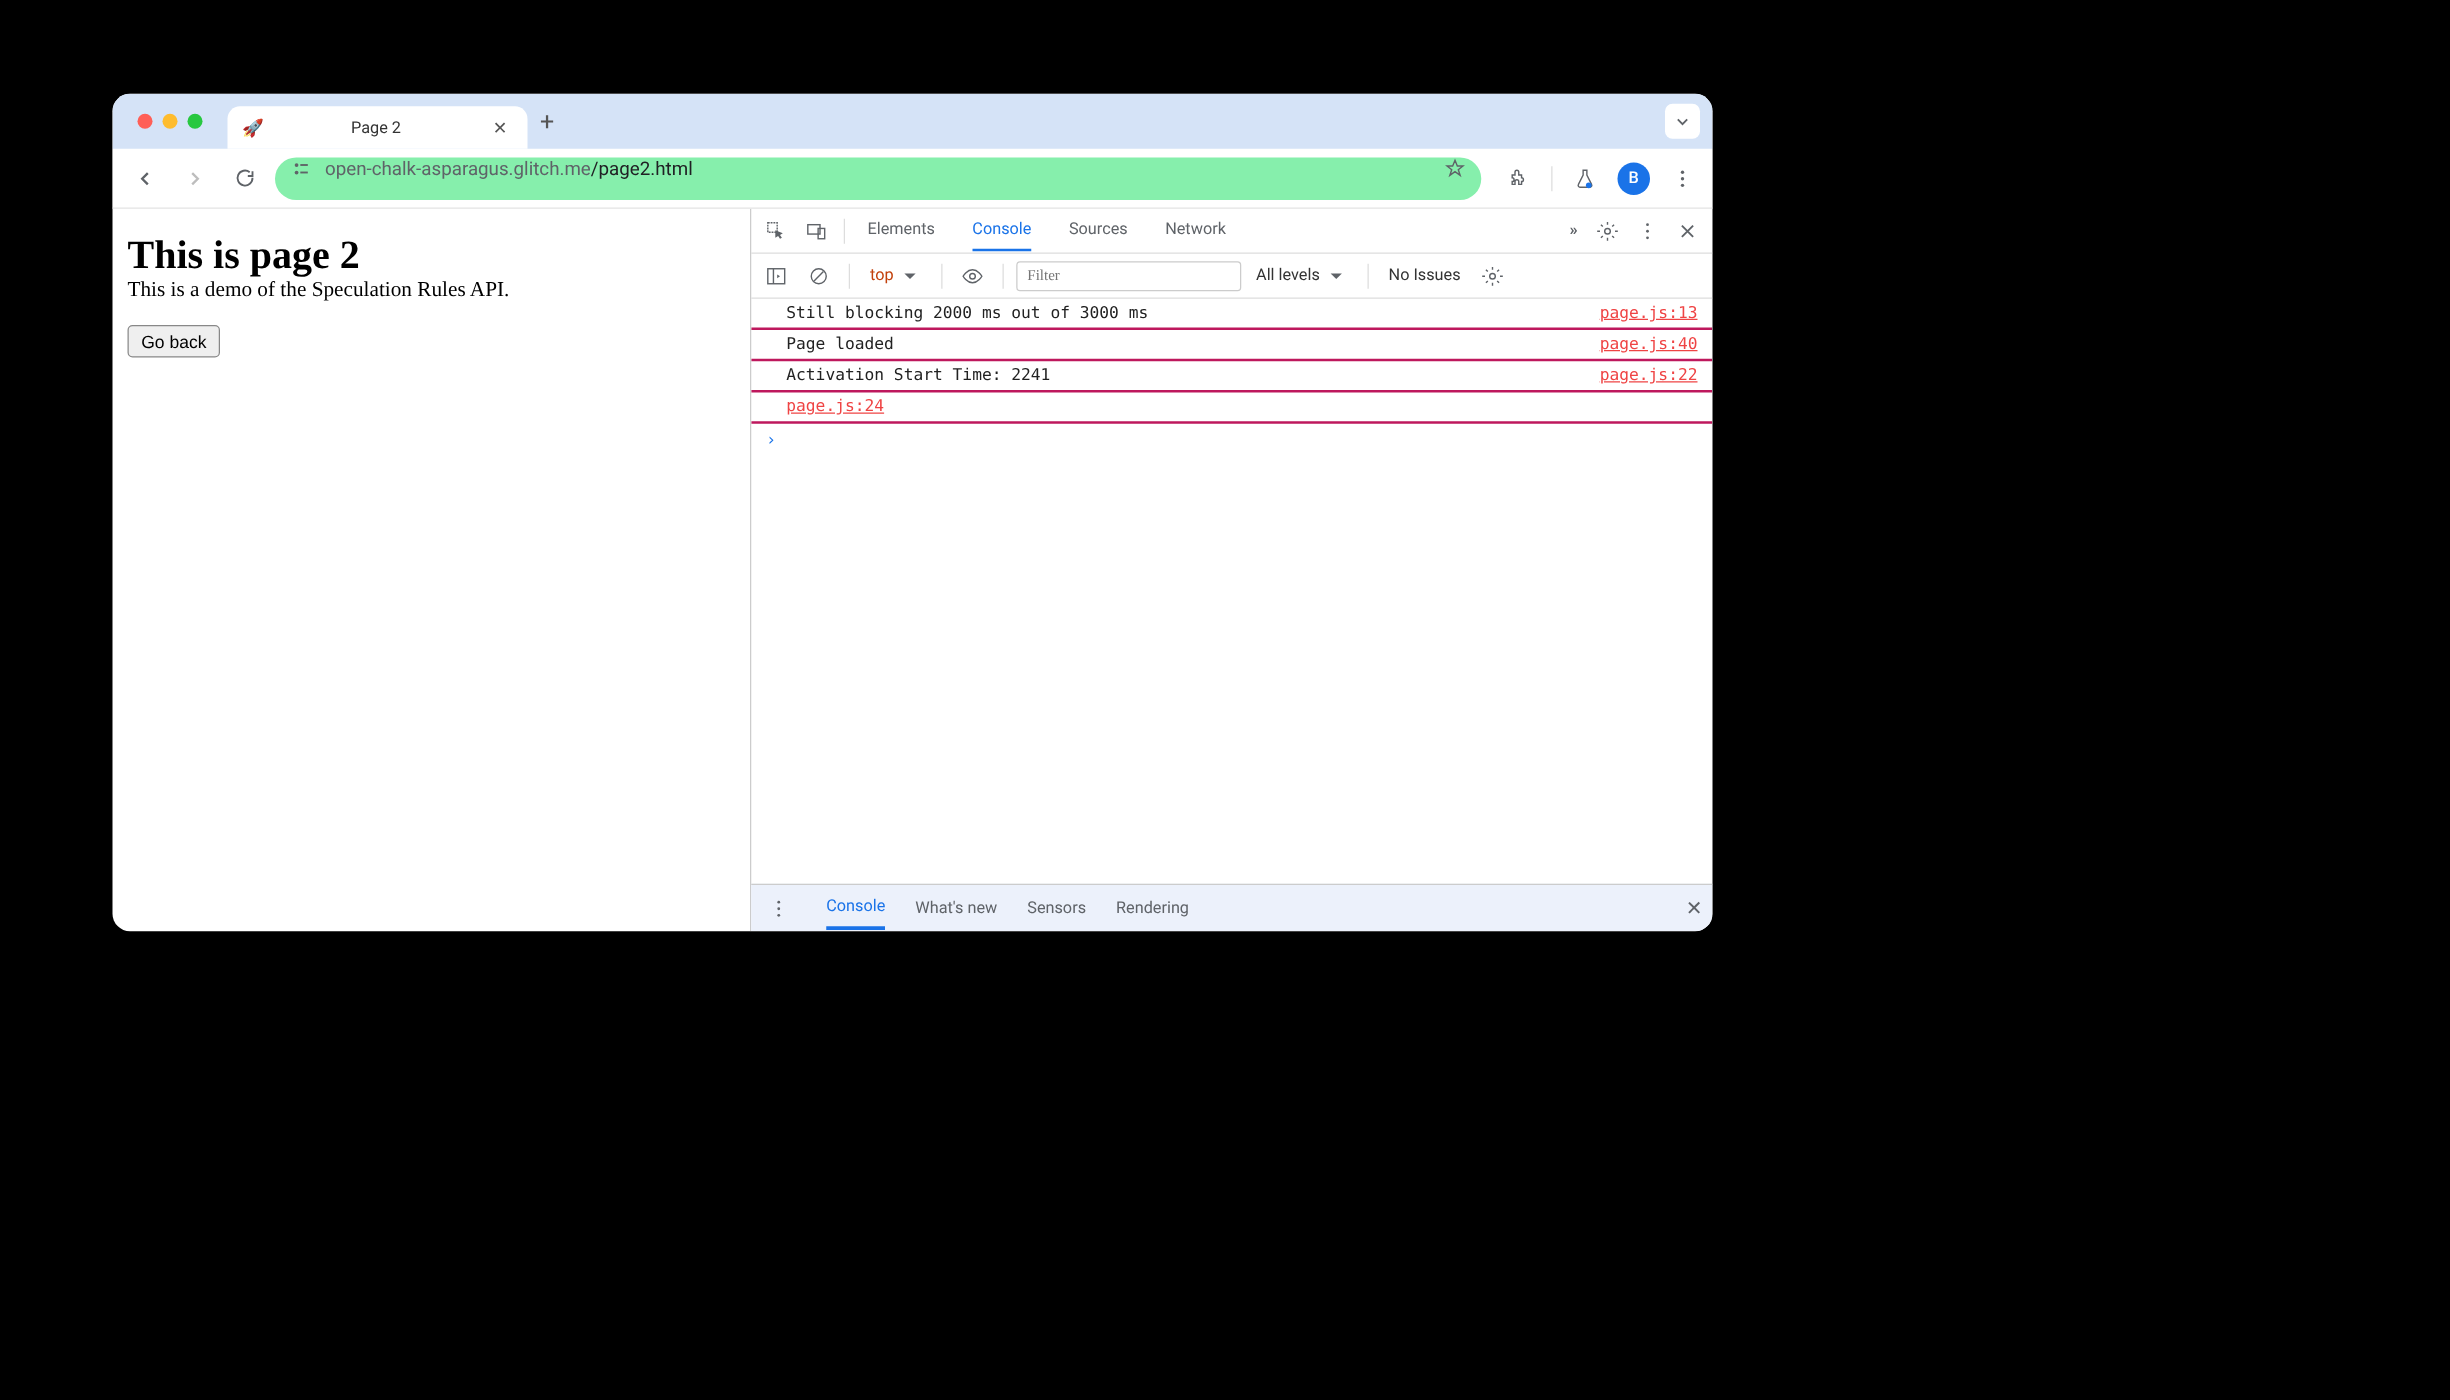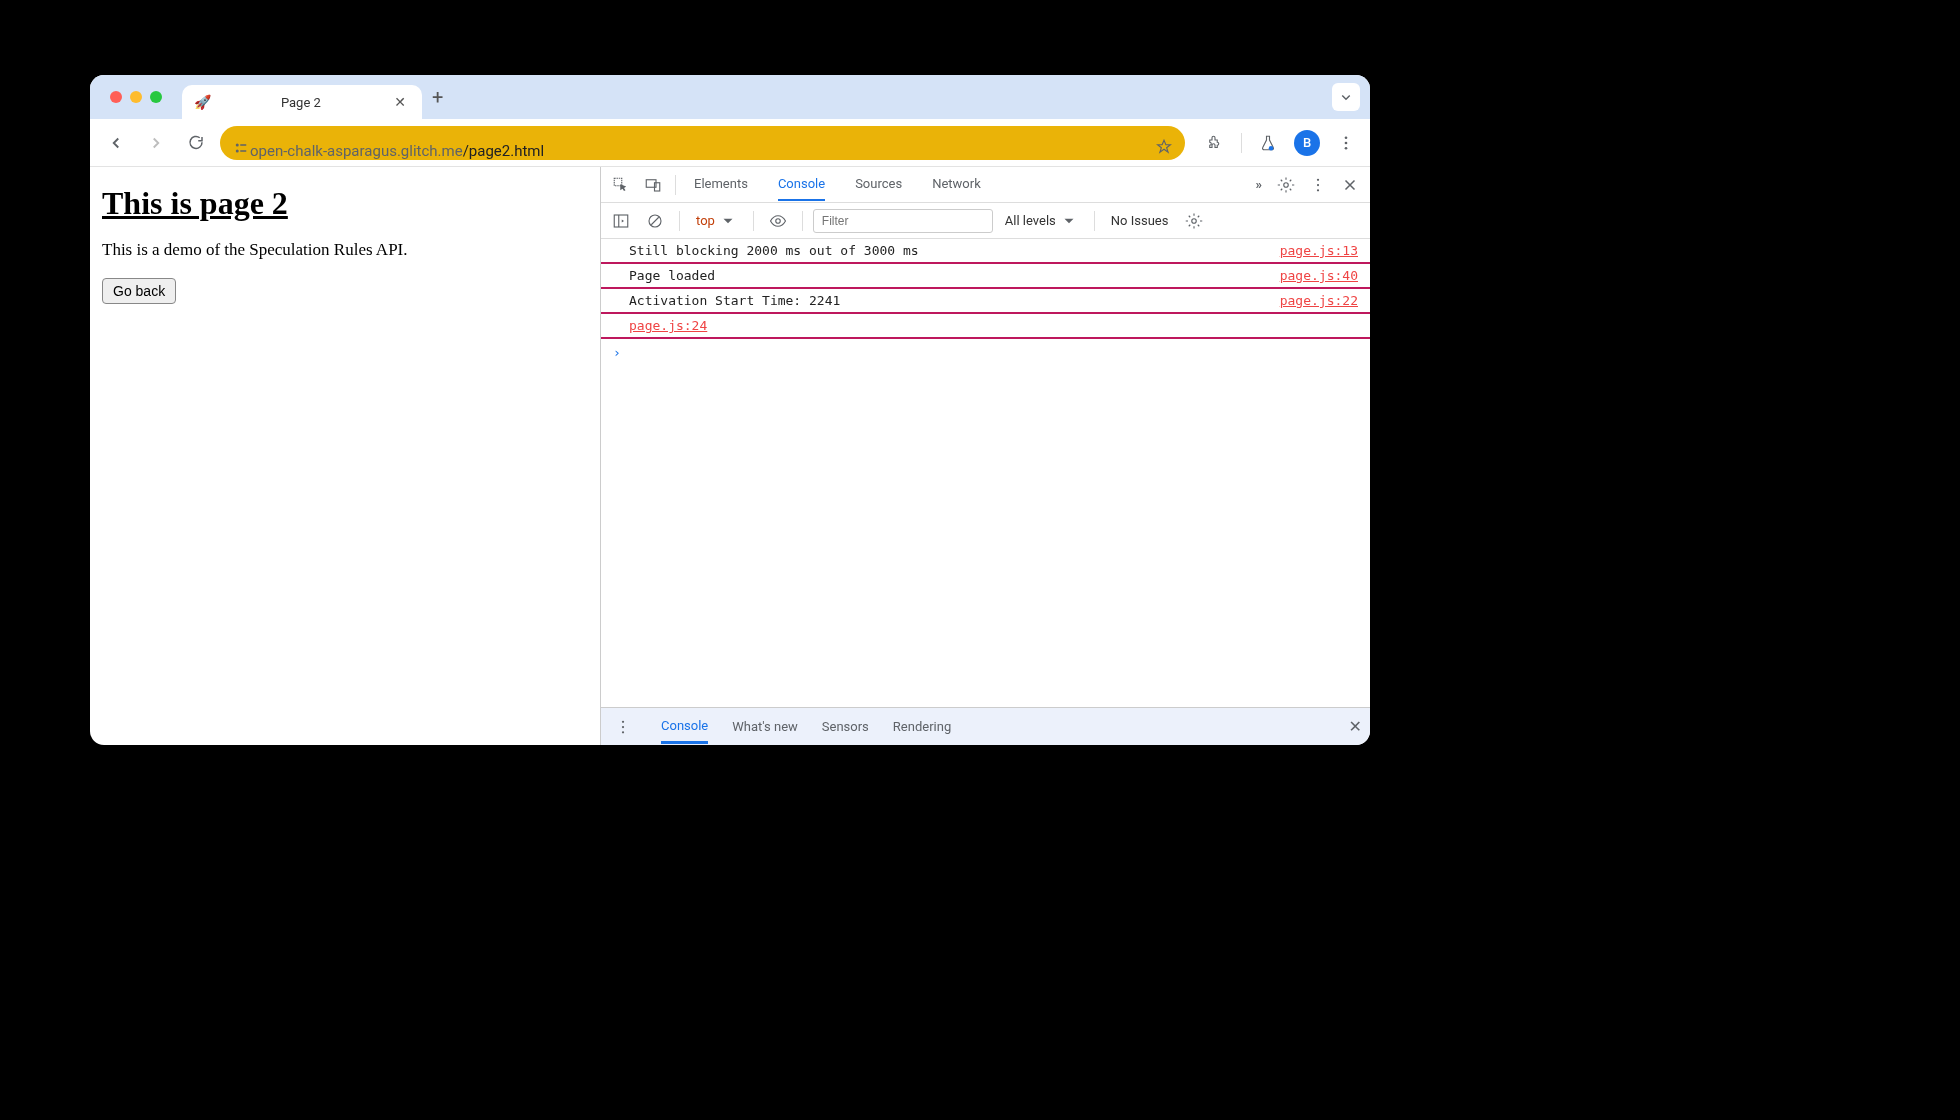--- a/index.html
+++ b/index.html
@@ -88,25 +88,26 @@
   width: 32px; height: 32px;
   display: flex; align-items: center; justify-content: center;
   border-radius: 50%;
   color: #5f6368;
   cursor: pointer;
 }
 .nav-btn.disabled { color: #bdbdbd; }
 .address-bar {
   flex: 1;
   height: 34px;
-  background: #eab308;
+  background: #86efac;
   border-radius: 17px;
   display: flex;
-  align-items: flex-end;
+  align-items: flex-start;
   padding: 0 12px;
+  gap: 10px;
   font-size: 15px;
 }
 .site-info-icon { color: #5f6368; font-size: 14px; }
 .url { color: #5f6368; }
 .url .path { color: #202124; }
 .star-icon { color: #5f6368; margin-left: auto; }
 .toolbar-right {
   display: flex;
   align-items: center;
   gap: 12px;
@@ -132,22 +133,20 @@
 }
 .page-content {
   width: 510px;
   padding: 18px 12px;
   font-family: "Times New Roman", serif;
   color: #000;
 }
 .page-content h1 {
   font-size: 32px;
   font-weight: bold;
-  margin-bottom: 18px;
-  text-decoration: underline;
 }
 .page-content p {
   font-size: 17px;
   margin-bottom: 18px;
 }
 .go-back-btn {
   font-family: -apple-system, sans-serif;
   font-size: 14px;
   padding: 4px 10px;
   background: #efefef;
@@ -193,20 +192,21 @@
   display: flex; align-items: center; gap: 4px;
   color: #c2410c; cursor: pointer; padding: 0 6px;
 }
 .filter-input {
   flex: 0 0 180px;
   height: 24px;
   border: 1px solid #ccc;
   border-radius: 3px;
   padding: 0 8px;
   font-size: 12px;
+  font-family: Liberation Serif, serif;
 }
 .levels-selector {
   display: flex; align-items: center; gap: 4px;
   color: #333; cursor: pointer; padding: 0 6px;
 }
 .issues { color: #333; padding: 0 6px; }
 .console-output {
   flex: 1;
   overflow: auto;
   font-family: Menlo, Consolas, monospace;

